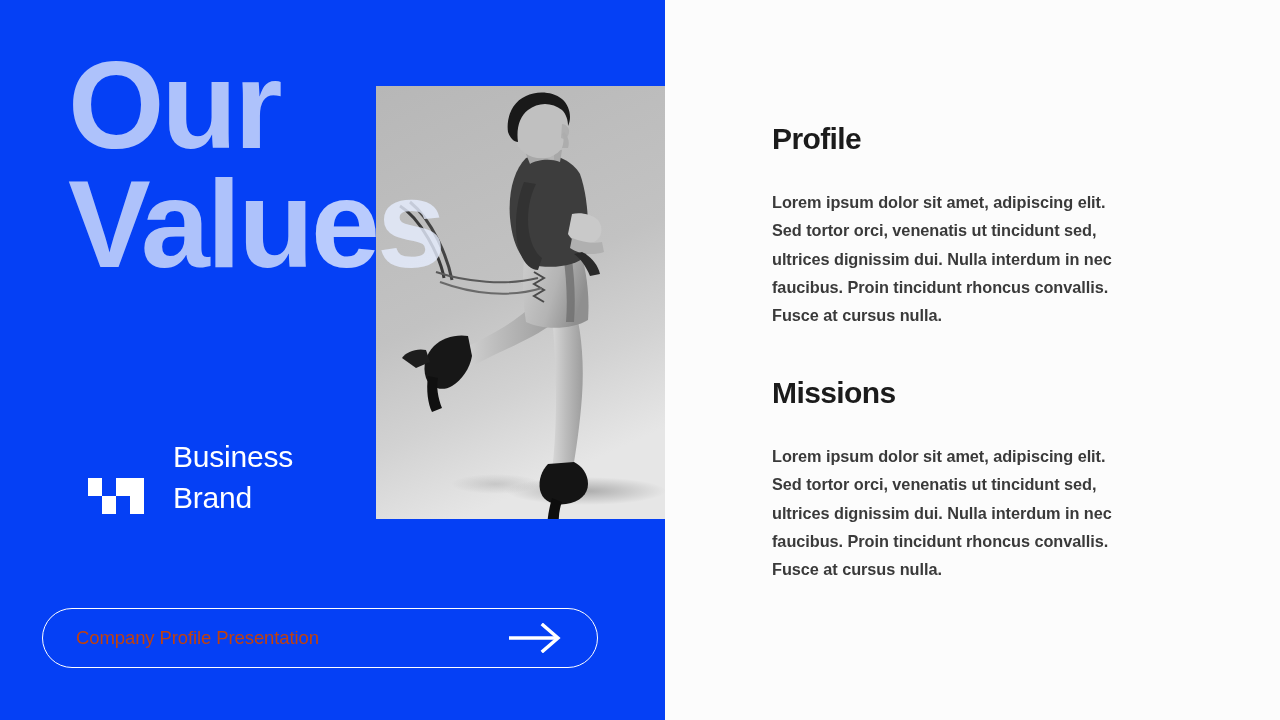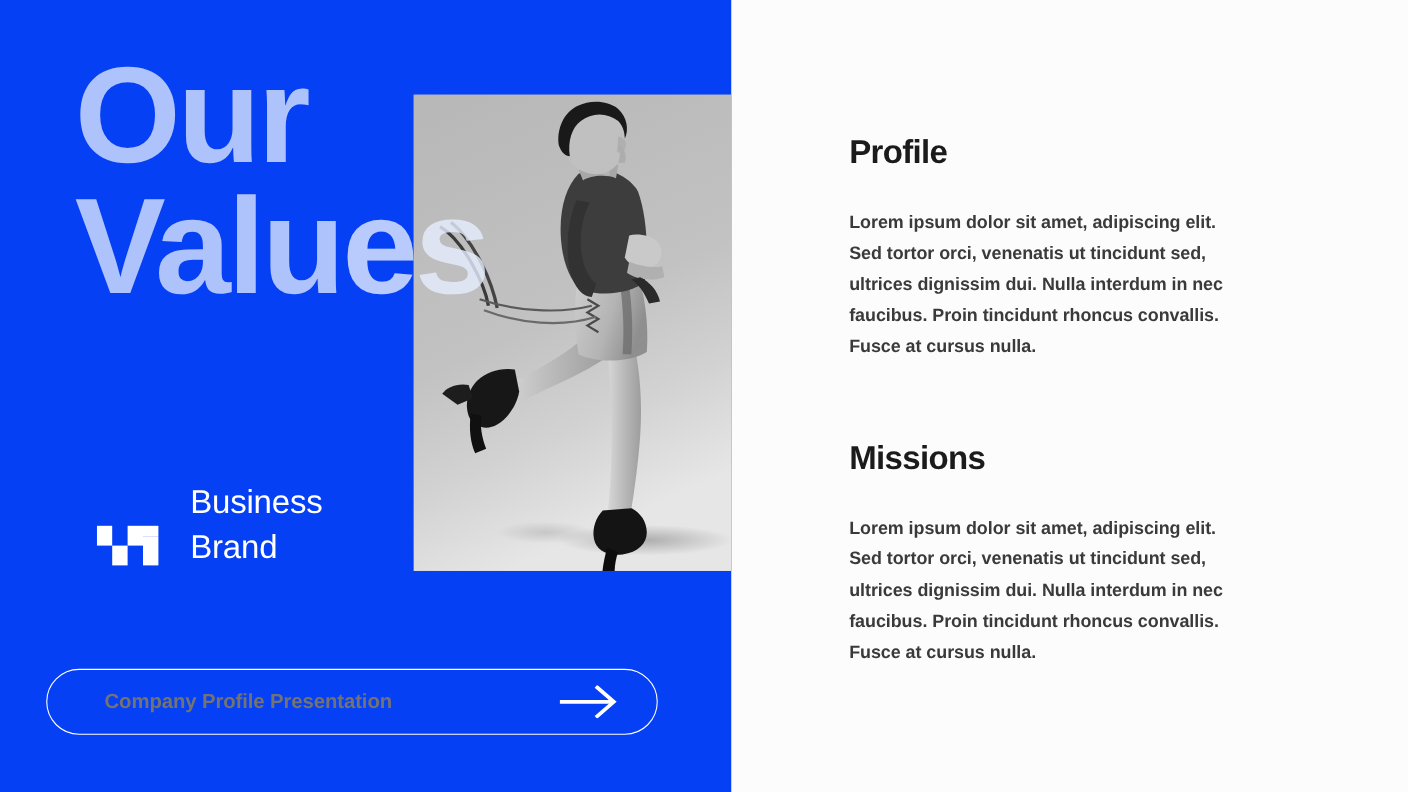--- a/index.html
+++ b/index.html
@@ -97,24 +97,24 @@
     height: 60px;
     box-sizing: border-box;
     border: 1.6px solid #ffffff;
     border-radius: 34px;
     display: flex;
     align-items: center;
     z-index: 4;
     background: transparent;
   }
   .pill-label {
-    color: #737373;
+    color: #c2410c;
     font-size: 18.5px;
-    font-weight: 700;
-    margin-left: 52px;
+    font-weight: 400;
+    margin-left: 33px;
     letter-spacing: -0.1px;
   }
   .pill-arrow {
     margin-left: auto;
     margin-right: 32px;
     width: 58px;
     height: 30px;
   }
 
   
@@ -125,21 +125,21 @@
     width: 615px;
     height: 720px;
     background: #fcfcfc;
   }
   .section {
     position: absolute;
     left: 107px;
     width: 345px;
   }
   .section.visions { top: 122px; }
-  .section.missions { top: 400px; }
+  .section.missions { top: 376px; }
   .section-heading {
     font-size: 30px;
     font-weight: 700;
     color: #1b1b1b;
     letter-spacing: -0.6px;
     margin: 0 0 32px 0;
   }
   .section-body {
     font-size: 16.3px;
     line-height: 1.74;

